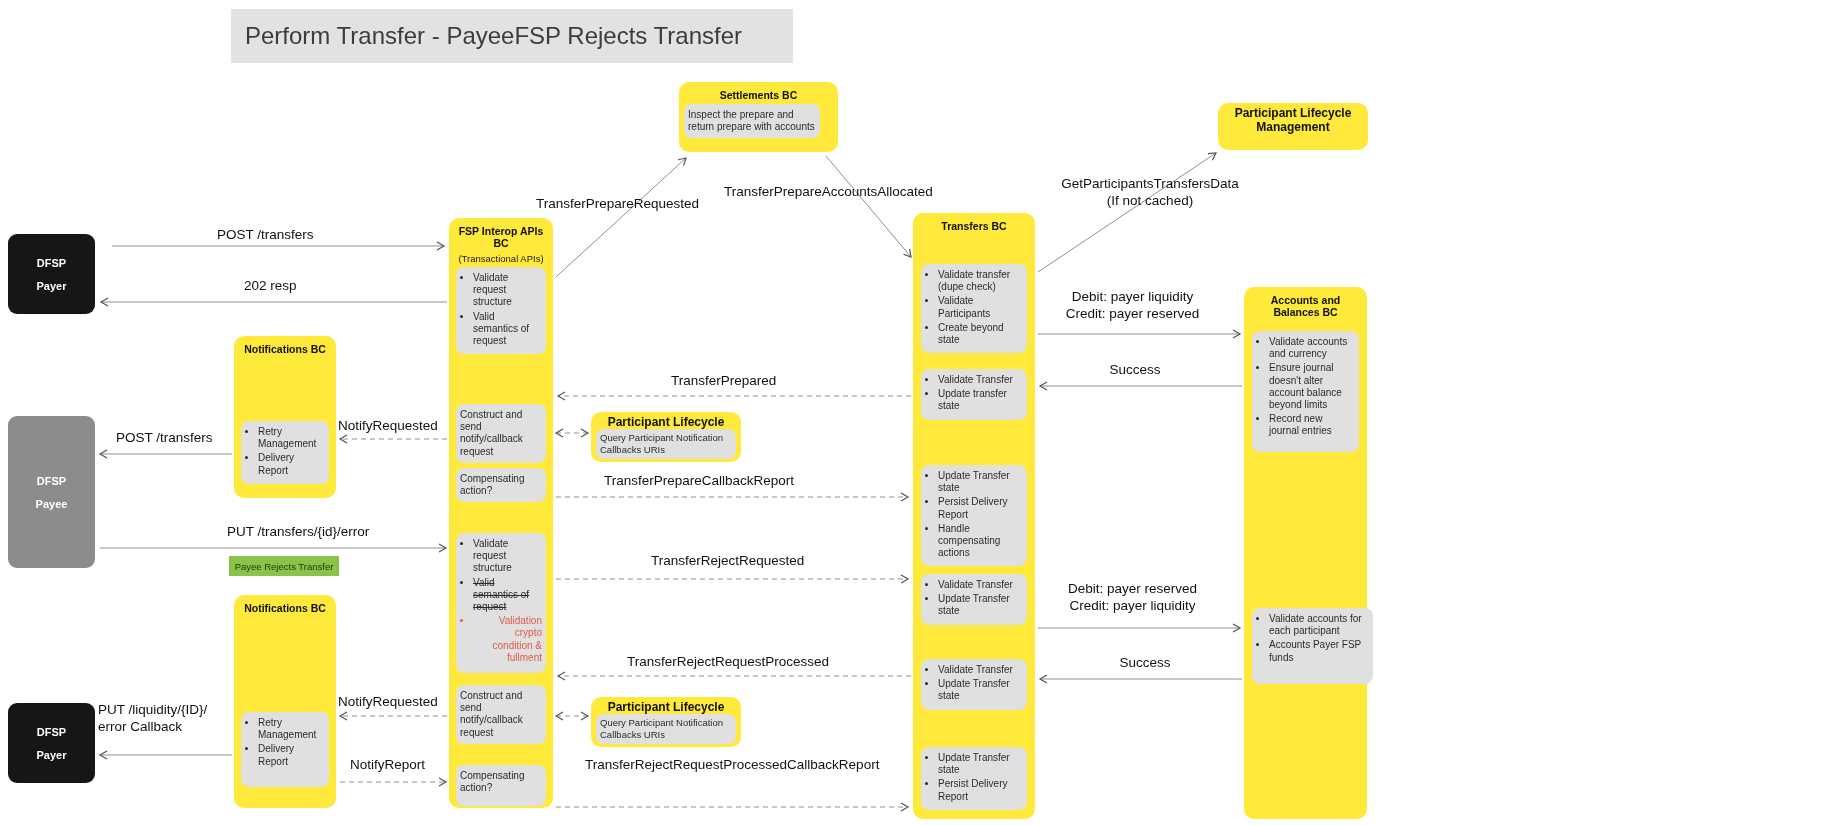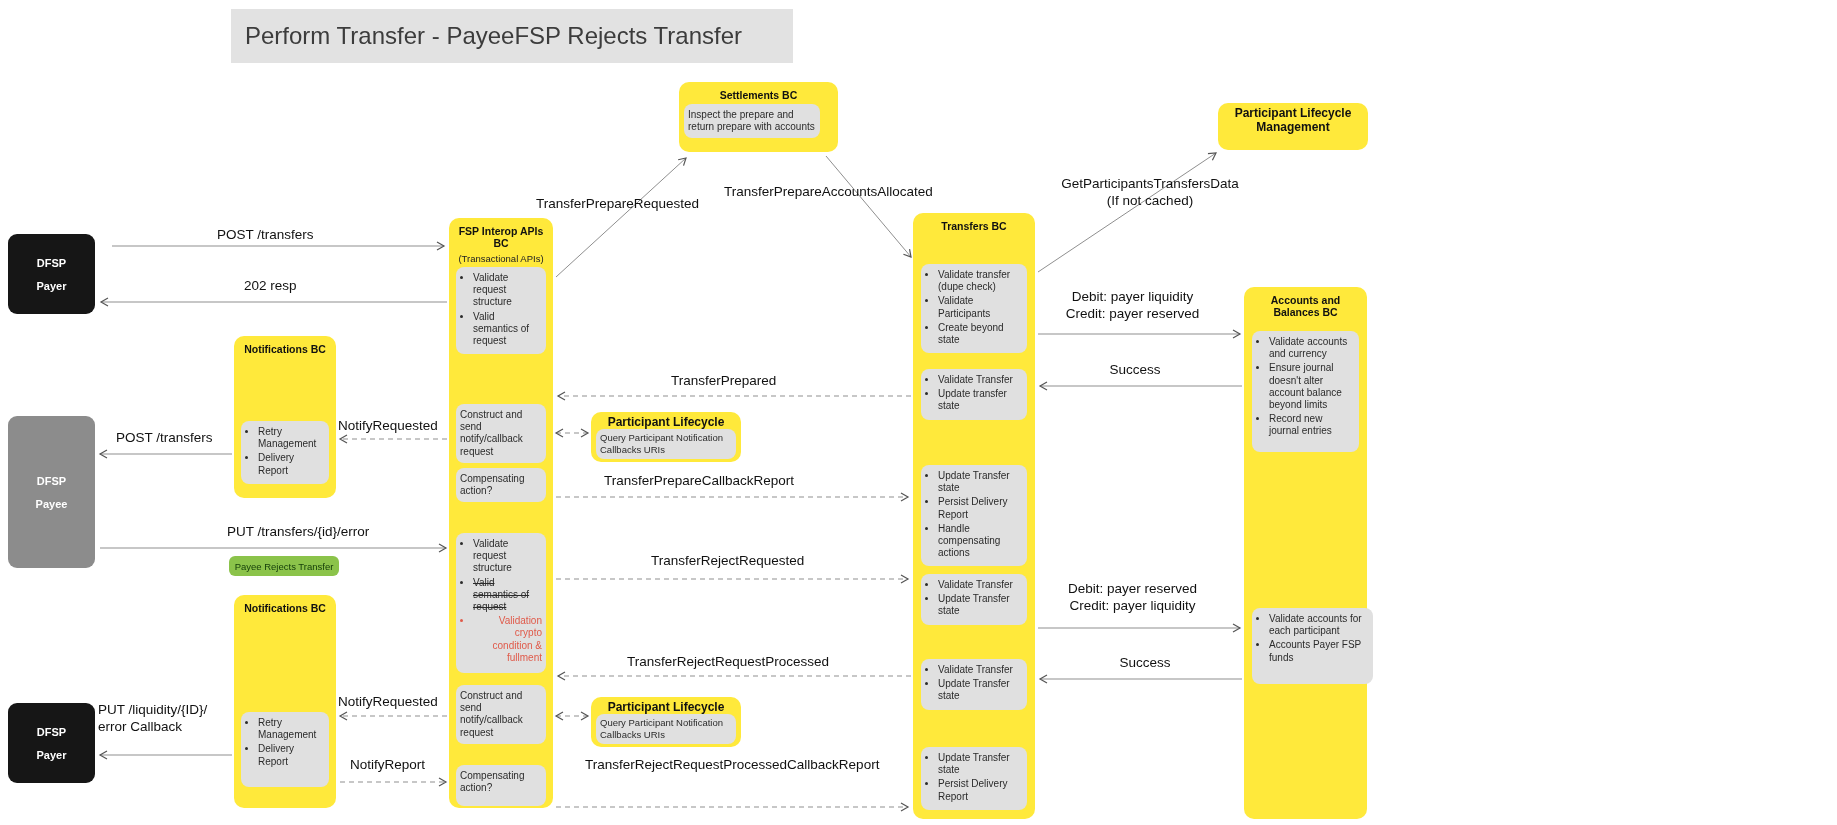--- a/index.html
+++ b/index.html
@@ -26,21 +26,21 @@
   ul.note li{margin:0 0 2px;}
   .note.small{font-size:9.5px;}
   .strike{text-decoration:line-through;}
   .red{color:#e05a4a;text-align:right;}
 
   .msg{position:absolute;font-size:13.5px;color:#111;white-space:nowrap;line-height:1.25;}
   .msg.center{text-align:center;white-space:normal;}
   .msg.wrap{white-space:normal;word-break:break-all;}
 
   .badge{position:absolute;background:#8bc34a;color:#16400a;font-size:9.5px;display:flex;
-         align-items:center;justify-content:center;border-radius:6px;}
+         align-items:center;justify-content:center;border-radius:0;}
 
   .wires{position:absolute;left:0;top:0;pointer-events:none;}
   line.w{stroke:#8f8f8f;stroke-width:1;}
   line.d{stroke-dasharray:5 4;}
 </style>
 </head>
 <body>
 
 <div class="canvas">
 

